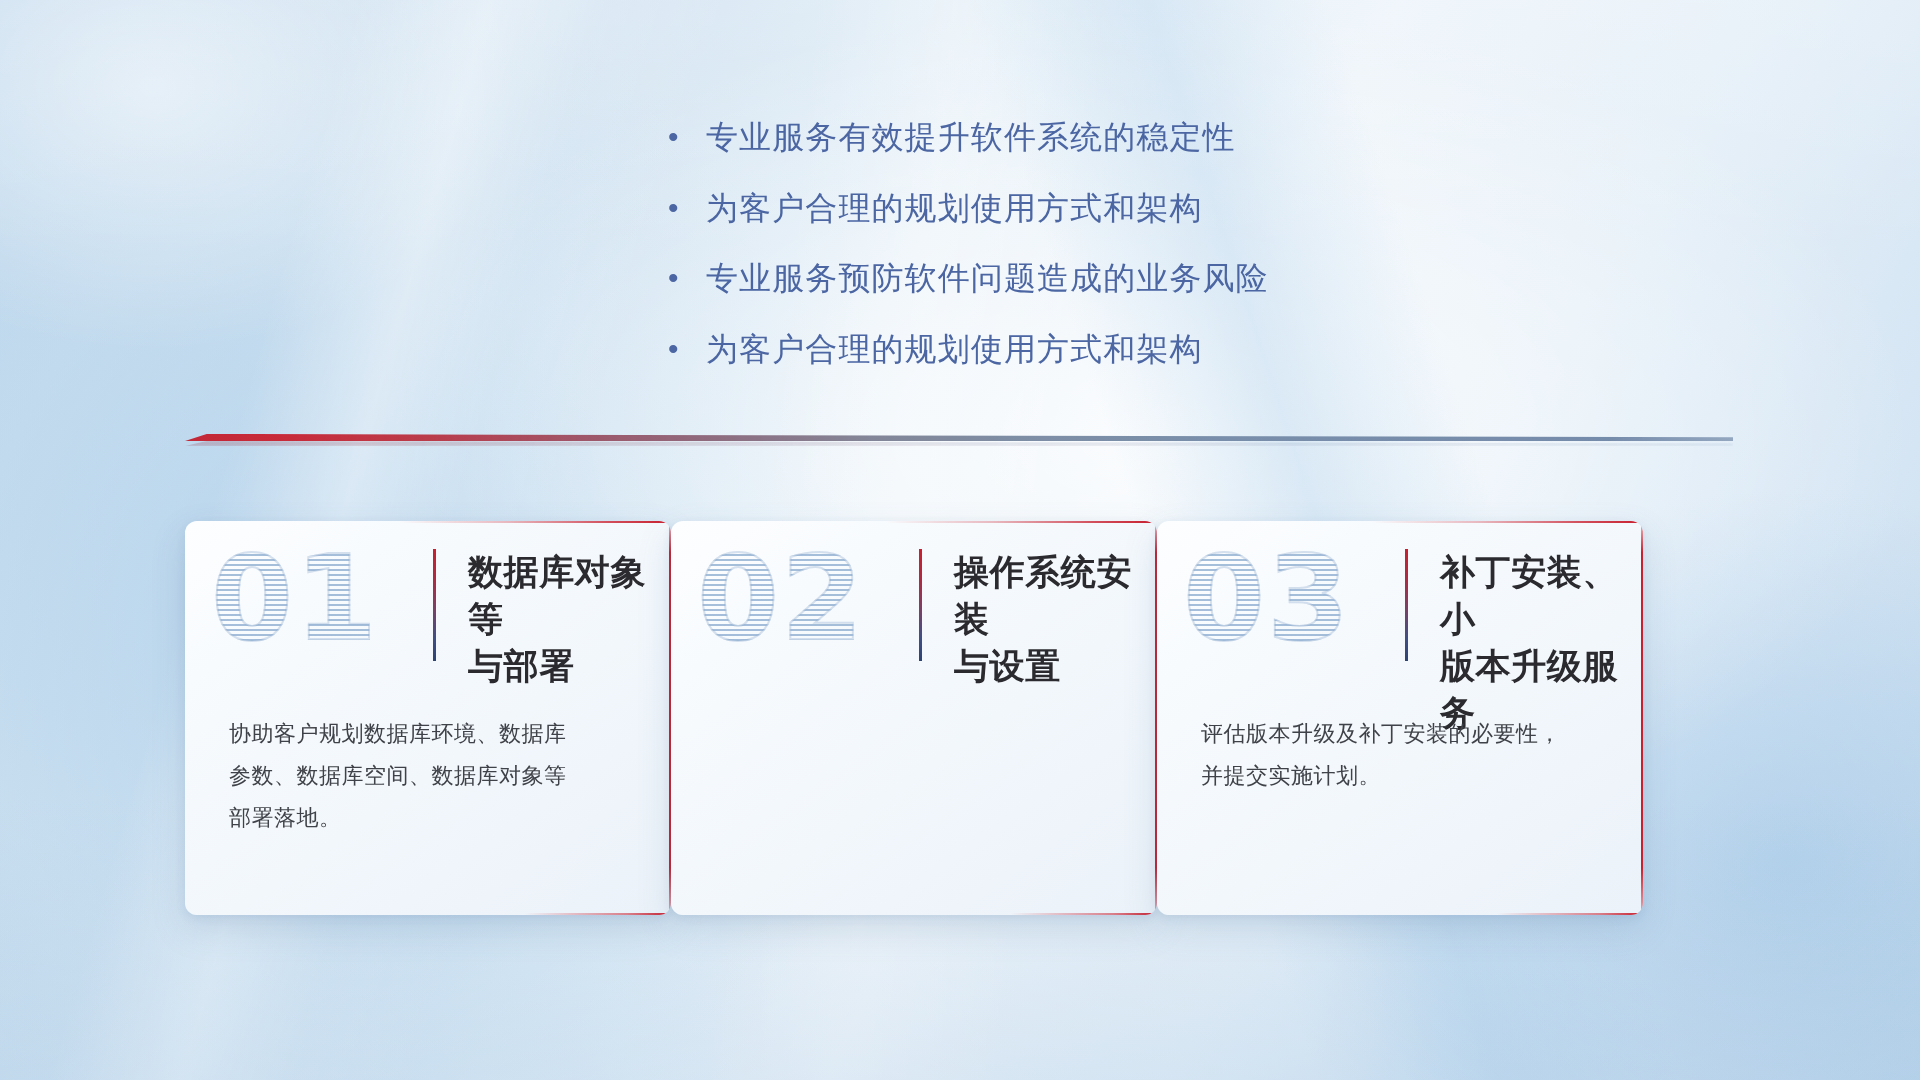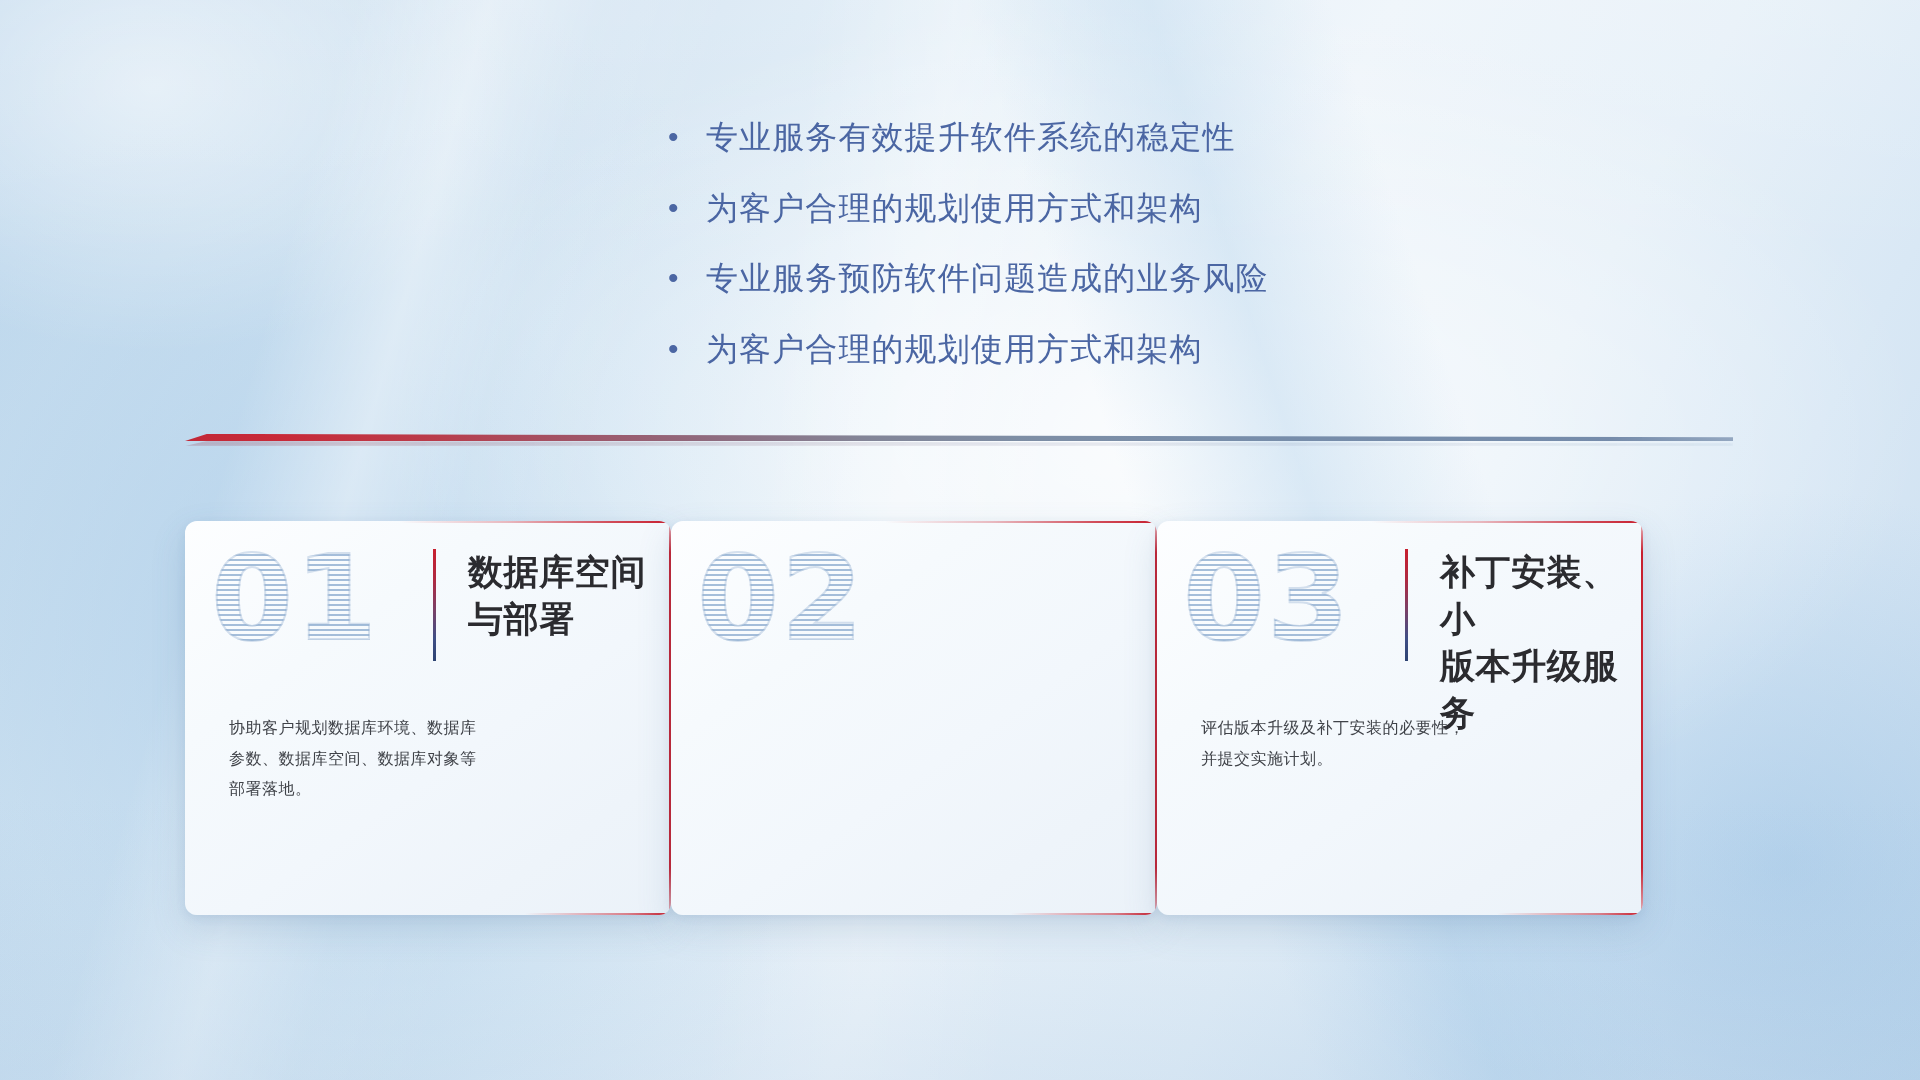--- a/index.html
+++ b/index.html
@@ -268,21 +268,21 @@
     color:#2b2b2f;
     letter-spacing:0.6px;
     white-space:pre-line;
   }
 
   .card-body {
     position:absolute;
     left:44px;
     right:40px;
     top:192px;
-    font-size:16px;
+    font-size:22px;
     line-height:1.92;
     color:#3f4248;
     letter-spacing:0.5px;
   }
   .card-body p { white-space:pre-line; }
 </style>
 </head>
 <body>
 
 <div class="bg bg-base"></div>
@@ -323,38 +323,43 @@
 
   <div class="card">
     <div class="card-accent-top"></div>
     <div class="card-accent-right"></div>
     <div class="card-accent-bottom"></div>
     <div class="card-head">
       <div class="card-number">01</div>
       <div class="card-number-stripes">01</div>
       <div class="card-title-group">
         <div class="title-bar"></div>
-        <div class="card-title">数据库空间
+        <div class="card-title">数据库对象等
 与部署</div>
       </div>
     </div>
     <div class="card-body">
       <p>协助客户规划数据库环境、数据库
 参数、数据库空间、数据库对象等
 部署落地。</p>
     </div>
   </div>
 
   <div class="card">
     <div class="card-accent-top"></div>
     <div class="card-accent-right"></div>
     <div class="card-accent-bottom"></div>
     <div class="card-head">
       <div class="card-number">02</div>
       <div class="card-number-stripes">02</div>
+      <div class="card-title-group">
+        <div class="title-bar"></div>
+        <div class="card-title">操作系统安装
+与设置</div>
+      </div>
     </div>
   </div>
 
   <div class="card">
     <div class="card-accent-top"></div>
     <div class="card-accent-right"></div>
     <div class="card-accent-bottom"></div>
     <div class="card-head">
       <div class="card-number">03</div>
       <div class="card-number-stripes">03</div>

